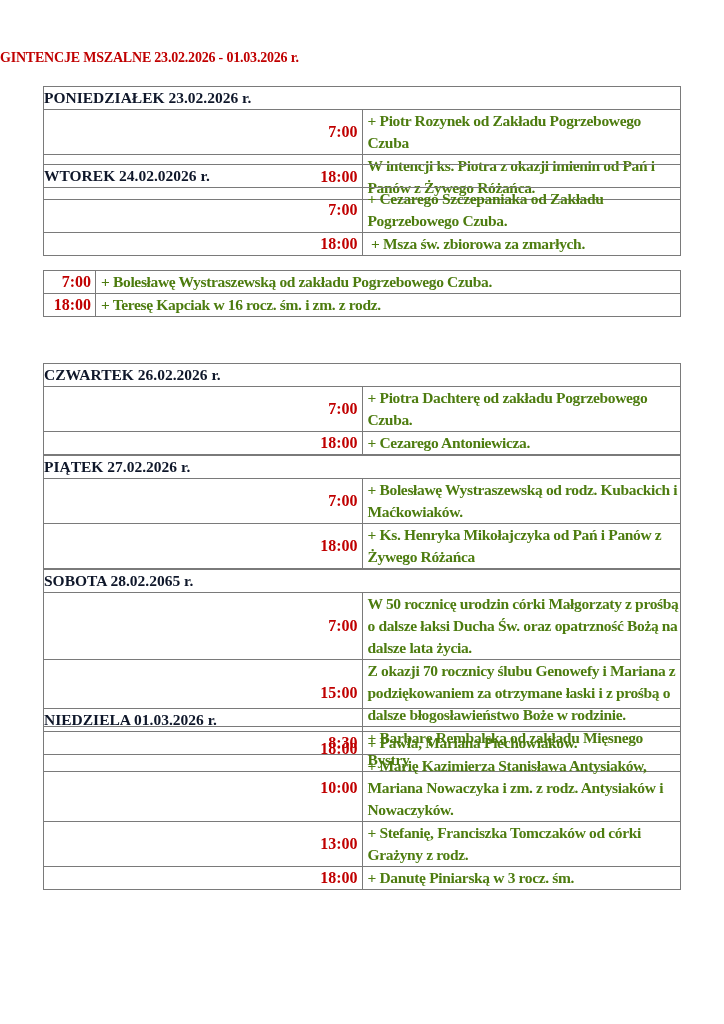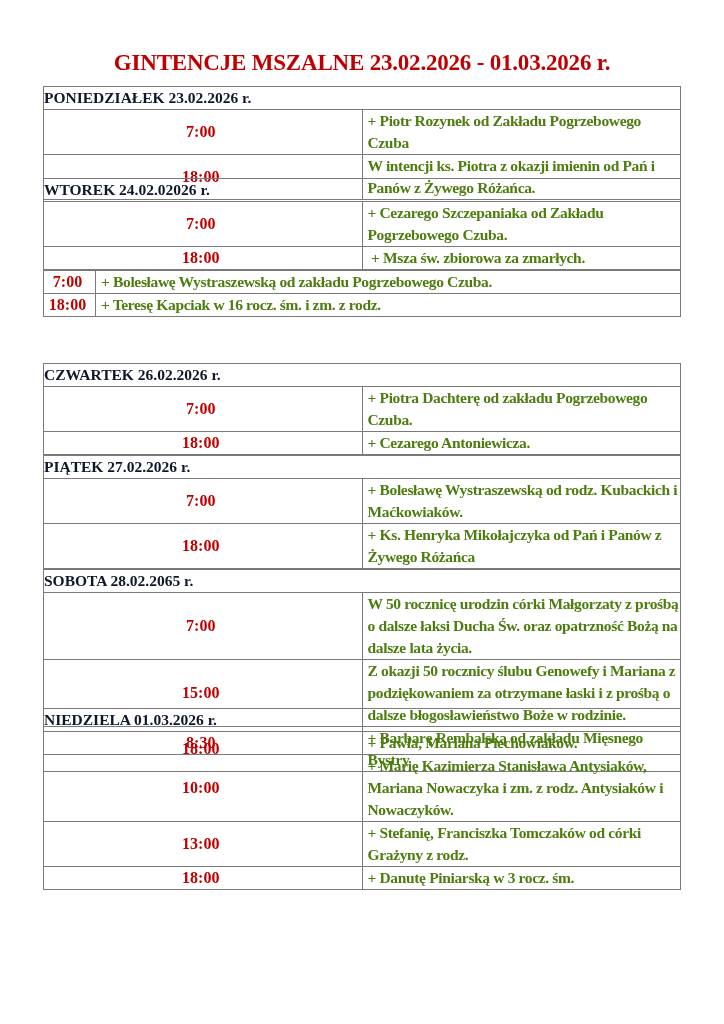--- a/index.html
+++ b/index.html
@@ -1,35 +1,35 @@
 <!DOCTYPE html>
 <html><head>
 <meta charset="utf-8">
 <style>
   html, body { margin: 0; padding: 0; background: #ffffff; }
   body { width: 724px; height: 1024px; position: relative; overflow: hidden; }
   .title {
-    position: absolute; left: 0; top: 50px; width: 724px; text-align: center;
-    font-family: "Liberation Serif", serif; font-weight: bold; font-size: 23px;
+    position: absolute; left: 0; top: 50px; width: 724px; 
+    font-family: "Liberation Serif", serif; font-weight: bold; font-size: 14px;
     color: #C00000; letter-spacing: -0.2px;
   }
   .day {
     position: absolute; left: 43px; width: 638px;
     border-collapse: collapse; table-layout: fixed;
   }
   .day td {
     border: 1px solid #7a7a7a; padding: 0;
     font-family: "Liberation Serif", serif; font-weight: bold;
   }
   .day .hdr {
     height: 22px; text-align: left; color: #0f172a; font-size: 15.5px;
     line-height: 22px;
   }
   .day .time {
-    width: 52px; text-align: center; padding-right: 4px; color: #C00000;
+    width: 52px; text-align: right; padding-right: 4px; color: #C00000;
     font-size: 16px; box-sizing: border-box; vertical-align: middle;
   }
   .day .txt {
     padding-left: 5px; color: #4d7c0f; font-size: 15.5px; line-height: 22px;
     letter-spacing: -0.35px; vertical-align: middle;
   }
   .day tr.r1 td { height: 22px; }
   .day tr.r2 td { height: 45px; font-family: Liberation Serif, serif; }
 </style>
 </head>
@@ -46,21 +46,21 @@
     <td class="time">7:00</td>
     <td class="txt">+ Piotr Rozynek od Zakładu Pogrzebowego Czuba</td>
   </tr>
   <tr class="r1">
     <td class="time">18:00</td>
     <td class="txt">W intencji ks. Piotra z okazji imienin od Pań i Panów z Żywego Różańca.</td>
   </tr>
 </tbody>
   </table>
 
-<table class="day" style="top:178px">
+<table class="day" style="top:164px">
   <tbody>
       <tr>
         <td class="hdr" colspan="2">WTOREK 24.02.02026 r.</td>
       </tr>
   <tr class="r1">
     <td class="time">7:00</td>
     <td class="txt">+ Cezarego Szczepaniaka od Zakładu Pogrzebowego Czuba.</td>
   </tr>
   <tr class="r1">
     <td class="time">18:00</td>
@@ -118,21 +118,21 @@
   <tbody>
       <tr>
         <td class="hdr" colspan="2">SOBOTA 28.02.2065 r.</td>
       </tr>
   <tr class="r2">
     <td class="time">7:00</td>
     <td class="txt">W 50 rocznicę urodzin córki Małgorzaty z prośbą o dalsze łaksi Ducha Św. oraz opatrzność Bożą na dalsze lata życia.</td>
   </tr>
   <tr class="r2">
     <td class="time">15:00</td>
-    <td class="txt">Z okazji 50 rocznicy ślubu Genowefy i Mariana z podziękowaniem za otrzymane łaski i z prośbą o dalsze błogosławieństwo Boże w rodzinie.</td>
+    <td class="txt">Z okazji 70 rocznicy ślubu Genowefy i Mariana z podziękowaniem za otrzymane łaski i z prośbą o dalsze błogosławieństwo Boże w rodzinie.</td>
   </tr>
   <tr class="r1">
     <td class="time">18:00</td>
     <td class="txt">+ Barbarę Rembalską od zakładu Mięsnego Bystry</td>
   </tr>
 </tbody>
   </table>
 
 <table class="day" style="top:708px">
   <tbody>

